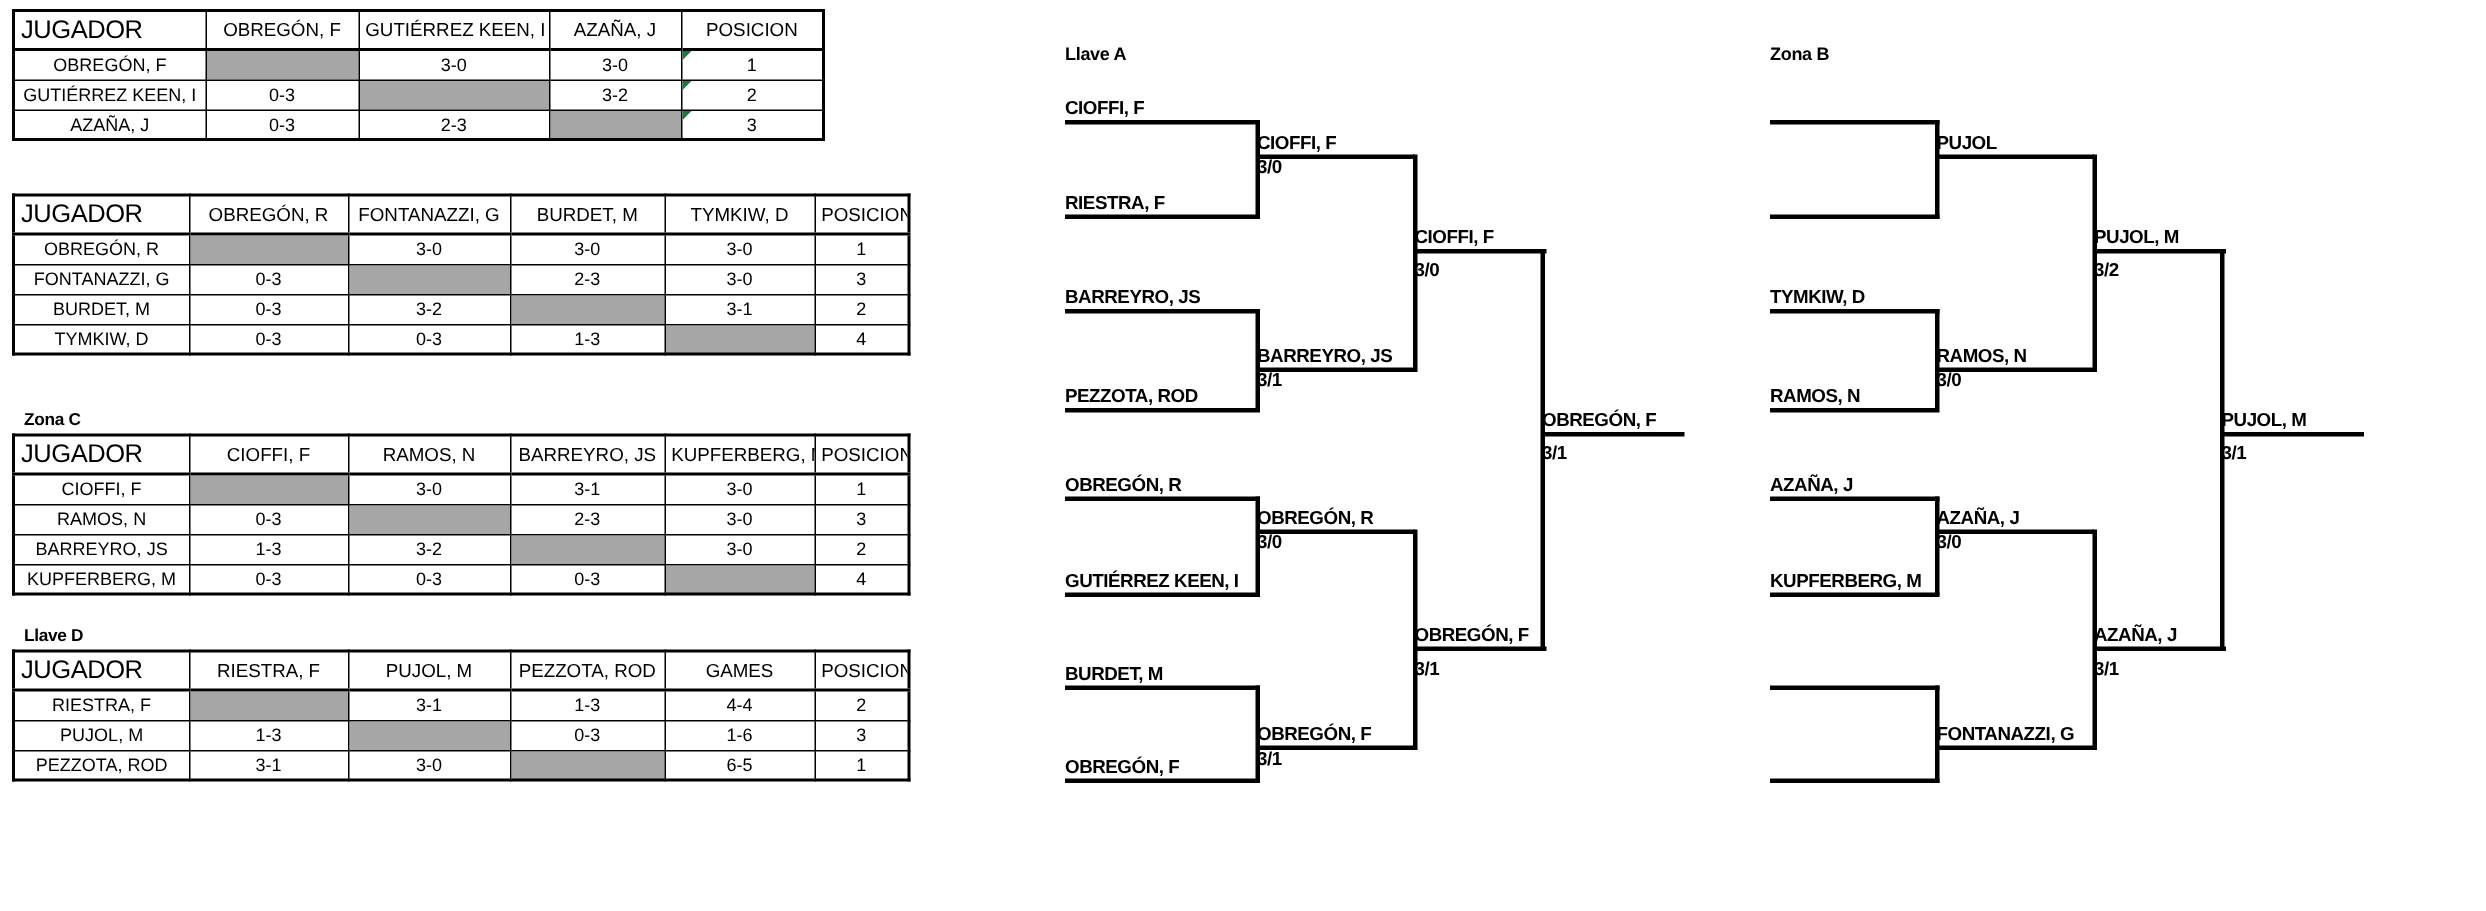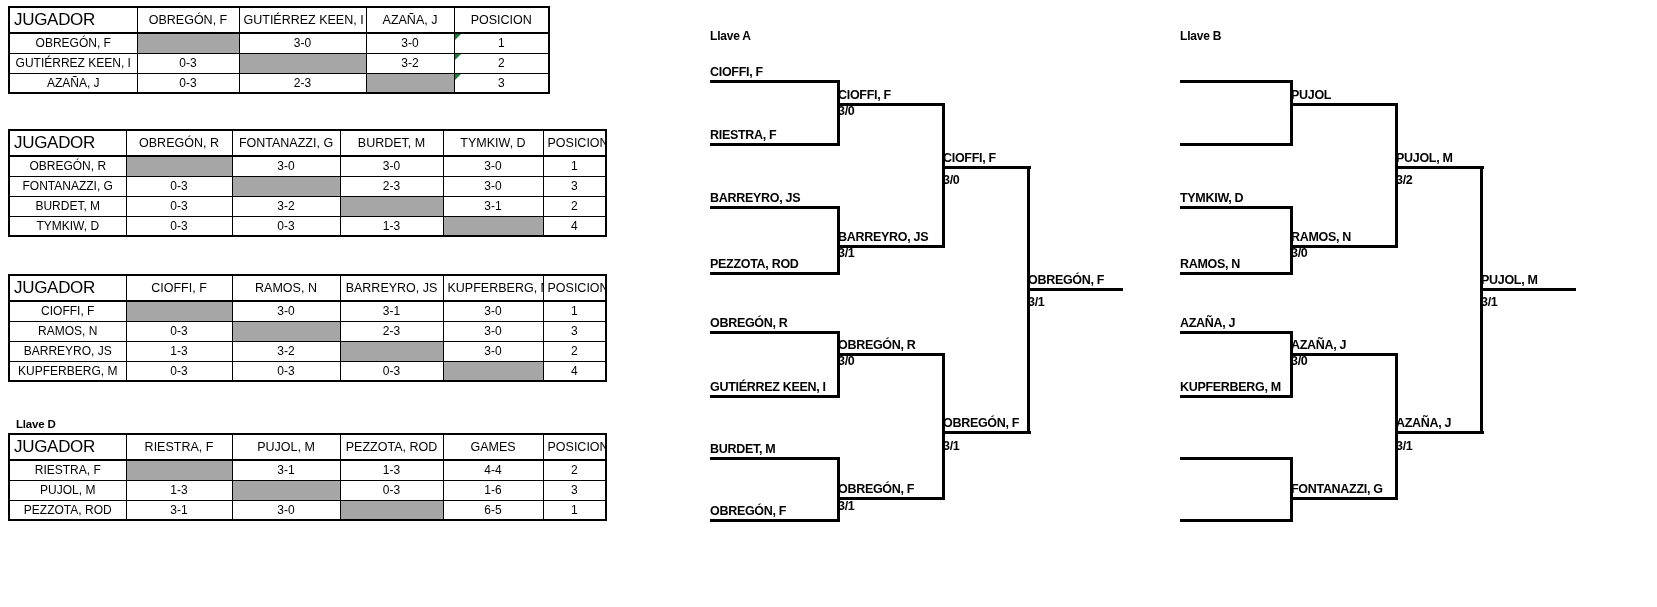--- a/index.html
+++ b/index.html
@@ -203,20 +203,21 @@
             <td>0-3</td>
             <td>0-3</td>
             <td>1-3</td>
             <td class="self-cell"></td>
             <td class="pos-cell"><span>4</span></td>
           </tr>
         </tbody>
       </table>
     </div>
     <div class="zone-block" style="left: 8px; top: 274px;">
+      <div class="zone-title">Zona C</div>
       <table class="zone-table" style="width: 597px;">
         <colgroup>
           <col style="width: 117px;">
           <col style="width: 106px;">
           <col style="width: 108px;">
           <col style="width: 103px;">
           <col style="width: 100px;">
           <col style="width: 63px;">
         </colgroup>
         <thead>
@@ -357,21 +358,21 @@
       <div class="blabel" style="left: 838px; top: 483px;">OBREGÓN, F</div>
       <div class="bscore" style="left: 838px; top: 500px;">3/1</div>
       <div class="blabel" style="left: 943px; top: 152px;">CIOFFI, F</div>
       <div class="bscore" style="left: 943px; top: 174px;">3/0</div>
       <div class="blabel" style="left: 943px; top: 417px;">OBREGÓN, F</div>
       <div class="bscore" style="left: 943px; top: 440px;">3/1</div>
       <div class="blabel" style="left: 1028px; top: 274px;">OBREGÓN, F</div>
       <div class="bscore" style="left: 1028px; top: 296px;">3/1</div>
     </div>
     <div class="bracket-block" style="left: 0px; top: 0px;">
-      <div class="bracket-title" style="left: 1180px; top: 29px;">Llave B</div>
+      <div class="bracket-title" style="left: 1180px; top: 29px;">Zona B</div>
       <div class="hline" style="left: 1180px; top: 80px; width: 113px;"></div>
       <div class="hline" style="left: 1180px; top: 143px; width: 113px;"></div>
       <div class="hline" style="left: 1180px; top: 206px; width: 113px;"></div>
       <div class="hline" style="left: 1180px; top: 272px; width: 113px;"></div>
       <div class="hline" style="left: 1180px; top: 331px; width: 113px;"></div>
       <div class="hline" style="left: 1180px; top: 395px; width: 113px;"></div>
       <div class="hline" style="left: 1180px; top: 457px; width: 113px;"></div>
       <div class="hline" style="left: 1180px; top: 519px; width: 113px;"></div>
       <div class="hline" style="left: 1291px; top: 103px; width: 105px;"></div>
       <div class="hline" style="left: 1291px; top: 245px; width: 105px;"></div>

